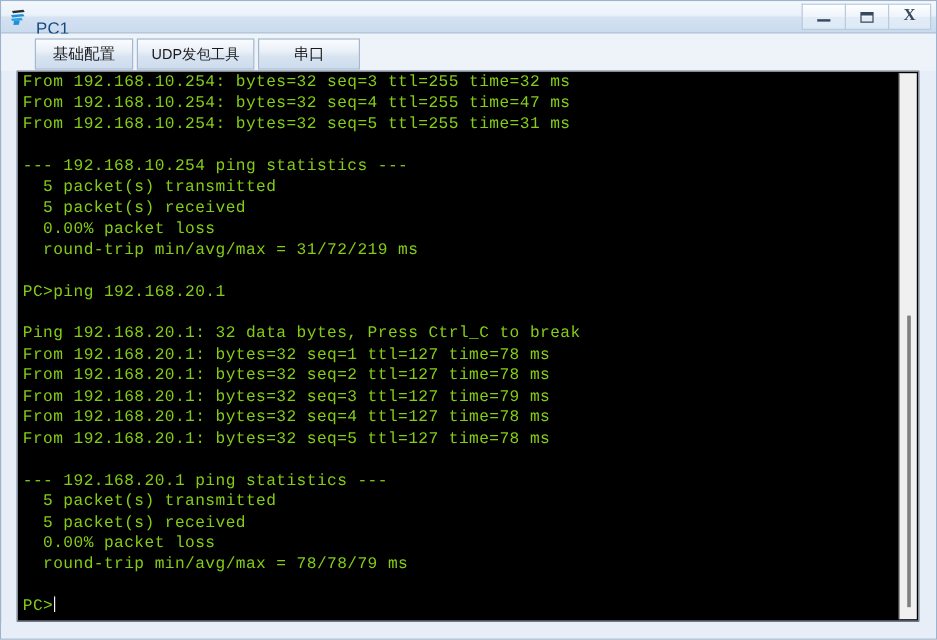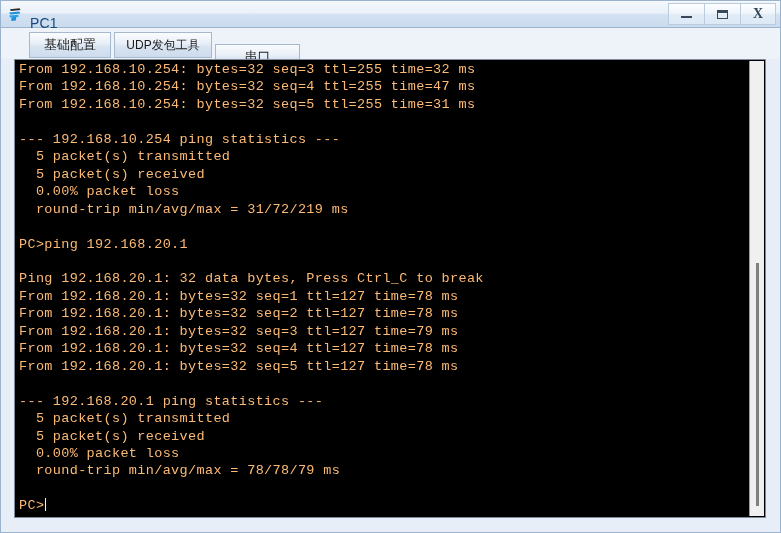--- a/index.html
+++ b/index.html
@@ -120,38 +120,38 @@
   }
   .tab.active {
     background: linear-gradient(to bottom, #fdfefe 0%, #f6f9fc 50%, #eef3f9 100%);
     color: #6d7b88;
     border-color: #b9c7d6;
   }
   .tab-w1 { width: 82px; }
   .tab-w2 { width: 78px; }
   .tab-w3 { width: 68px; }
   .tab-w4 { width: 98px; font-size: 12px; }
-  .tab-w5 { width: 85px; margin-top: 12px; }
+  .tab-w5 { width: 85px; }
 
   
   .terminal-outer {
     position: absolute;
     left: 13px; top: 58px;
     width: 752px;
     height: 459px;
     background: #000000;
     border: 1px solid #7f8b99;
     box-sizing: border-box;
     overflow: hidden;
   }
   .terminal-text {
     position: absolute;
     left: 4px; top: 1px;
     width: 730px;
-    color: #fdba74;
+    color: #84cc16;
     font-family: "Liberation Mono", "DejaVu Sans Mono", monospace;
     font-size: 13.5px;
     line-height: 17.45px;
     white-space: pre;
     letter-spacing: 0.35px;
   }
   .cursor {
     display: inline-block;
     width: 1px;
     height: 13px;

